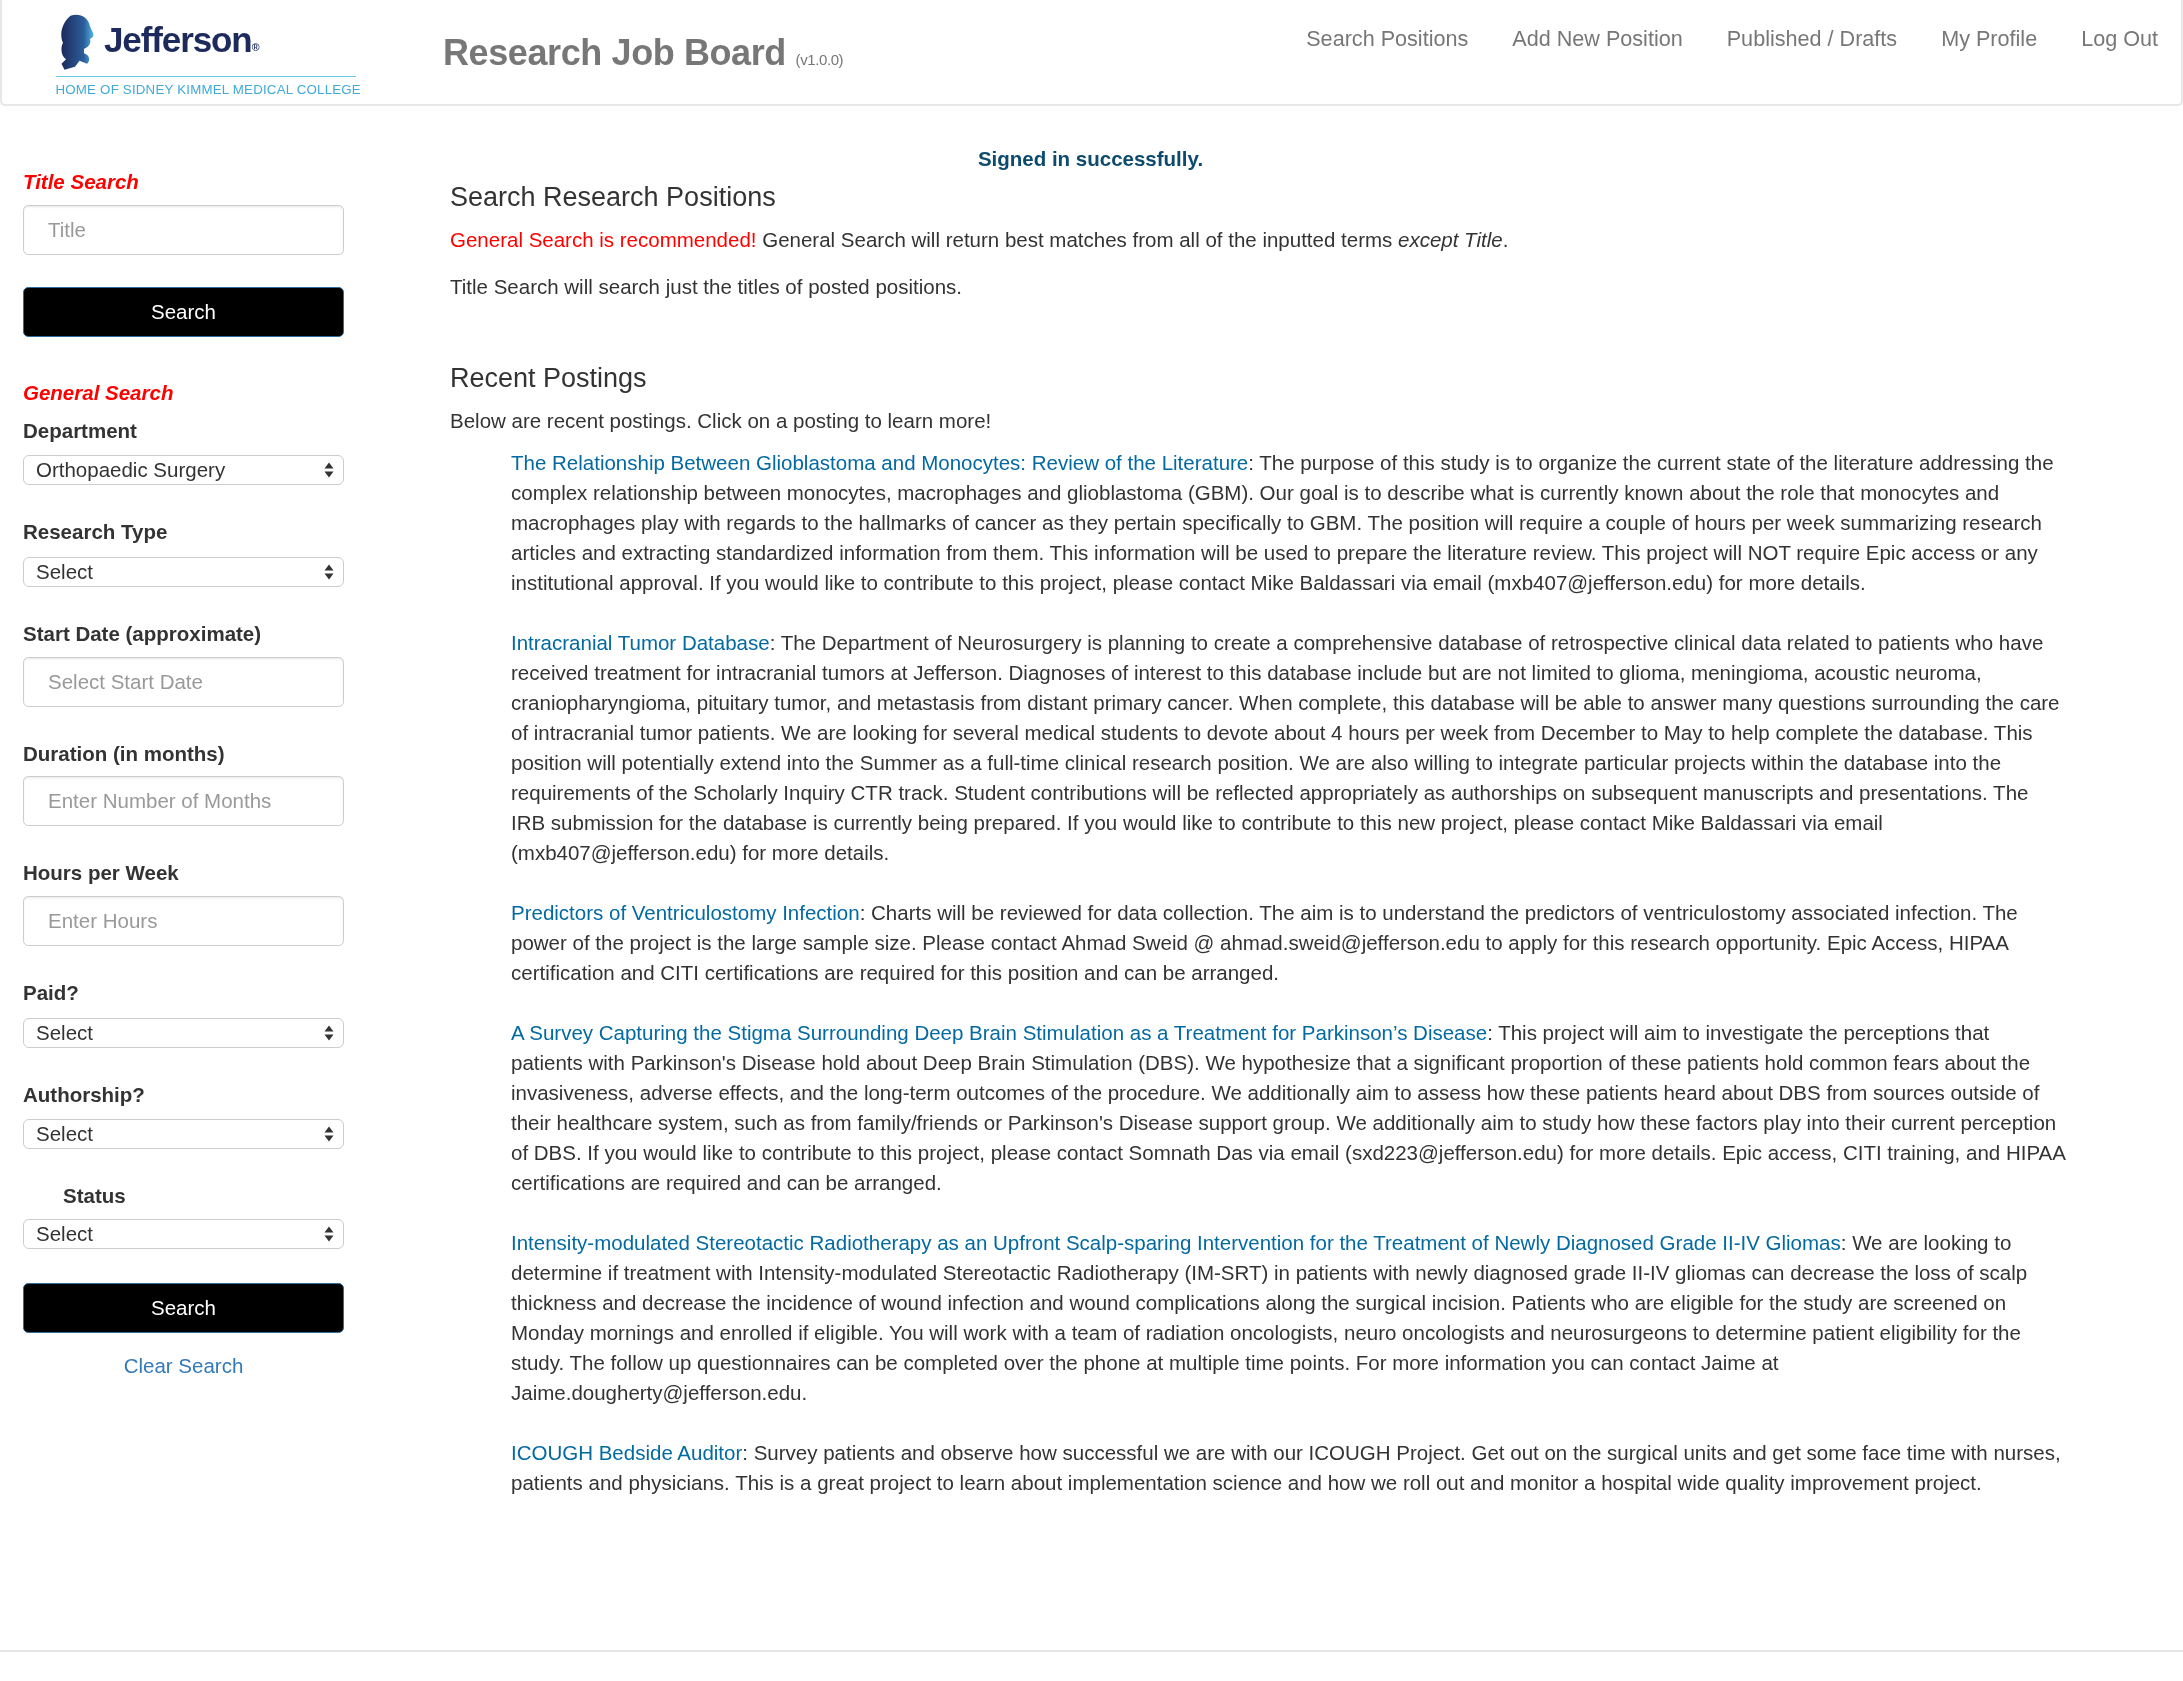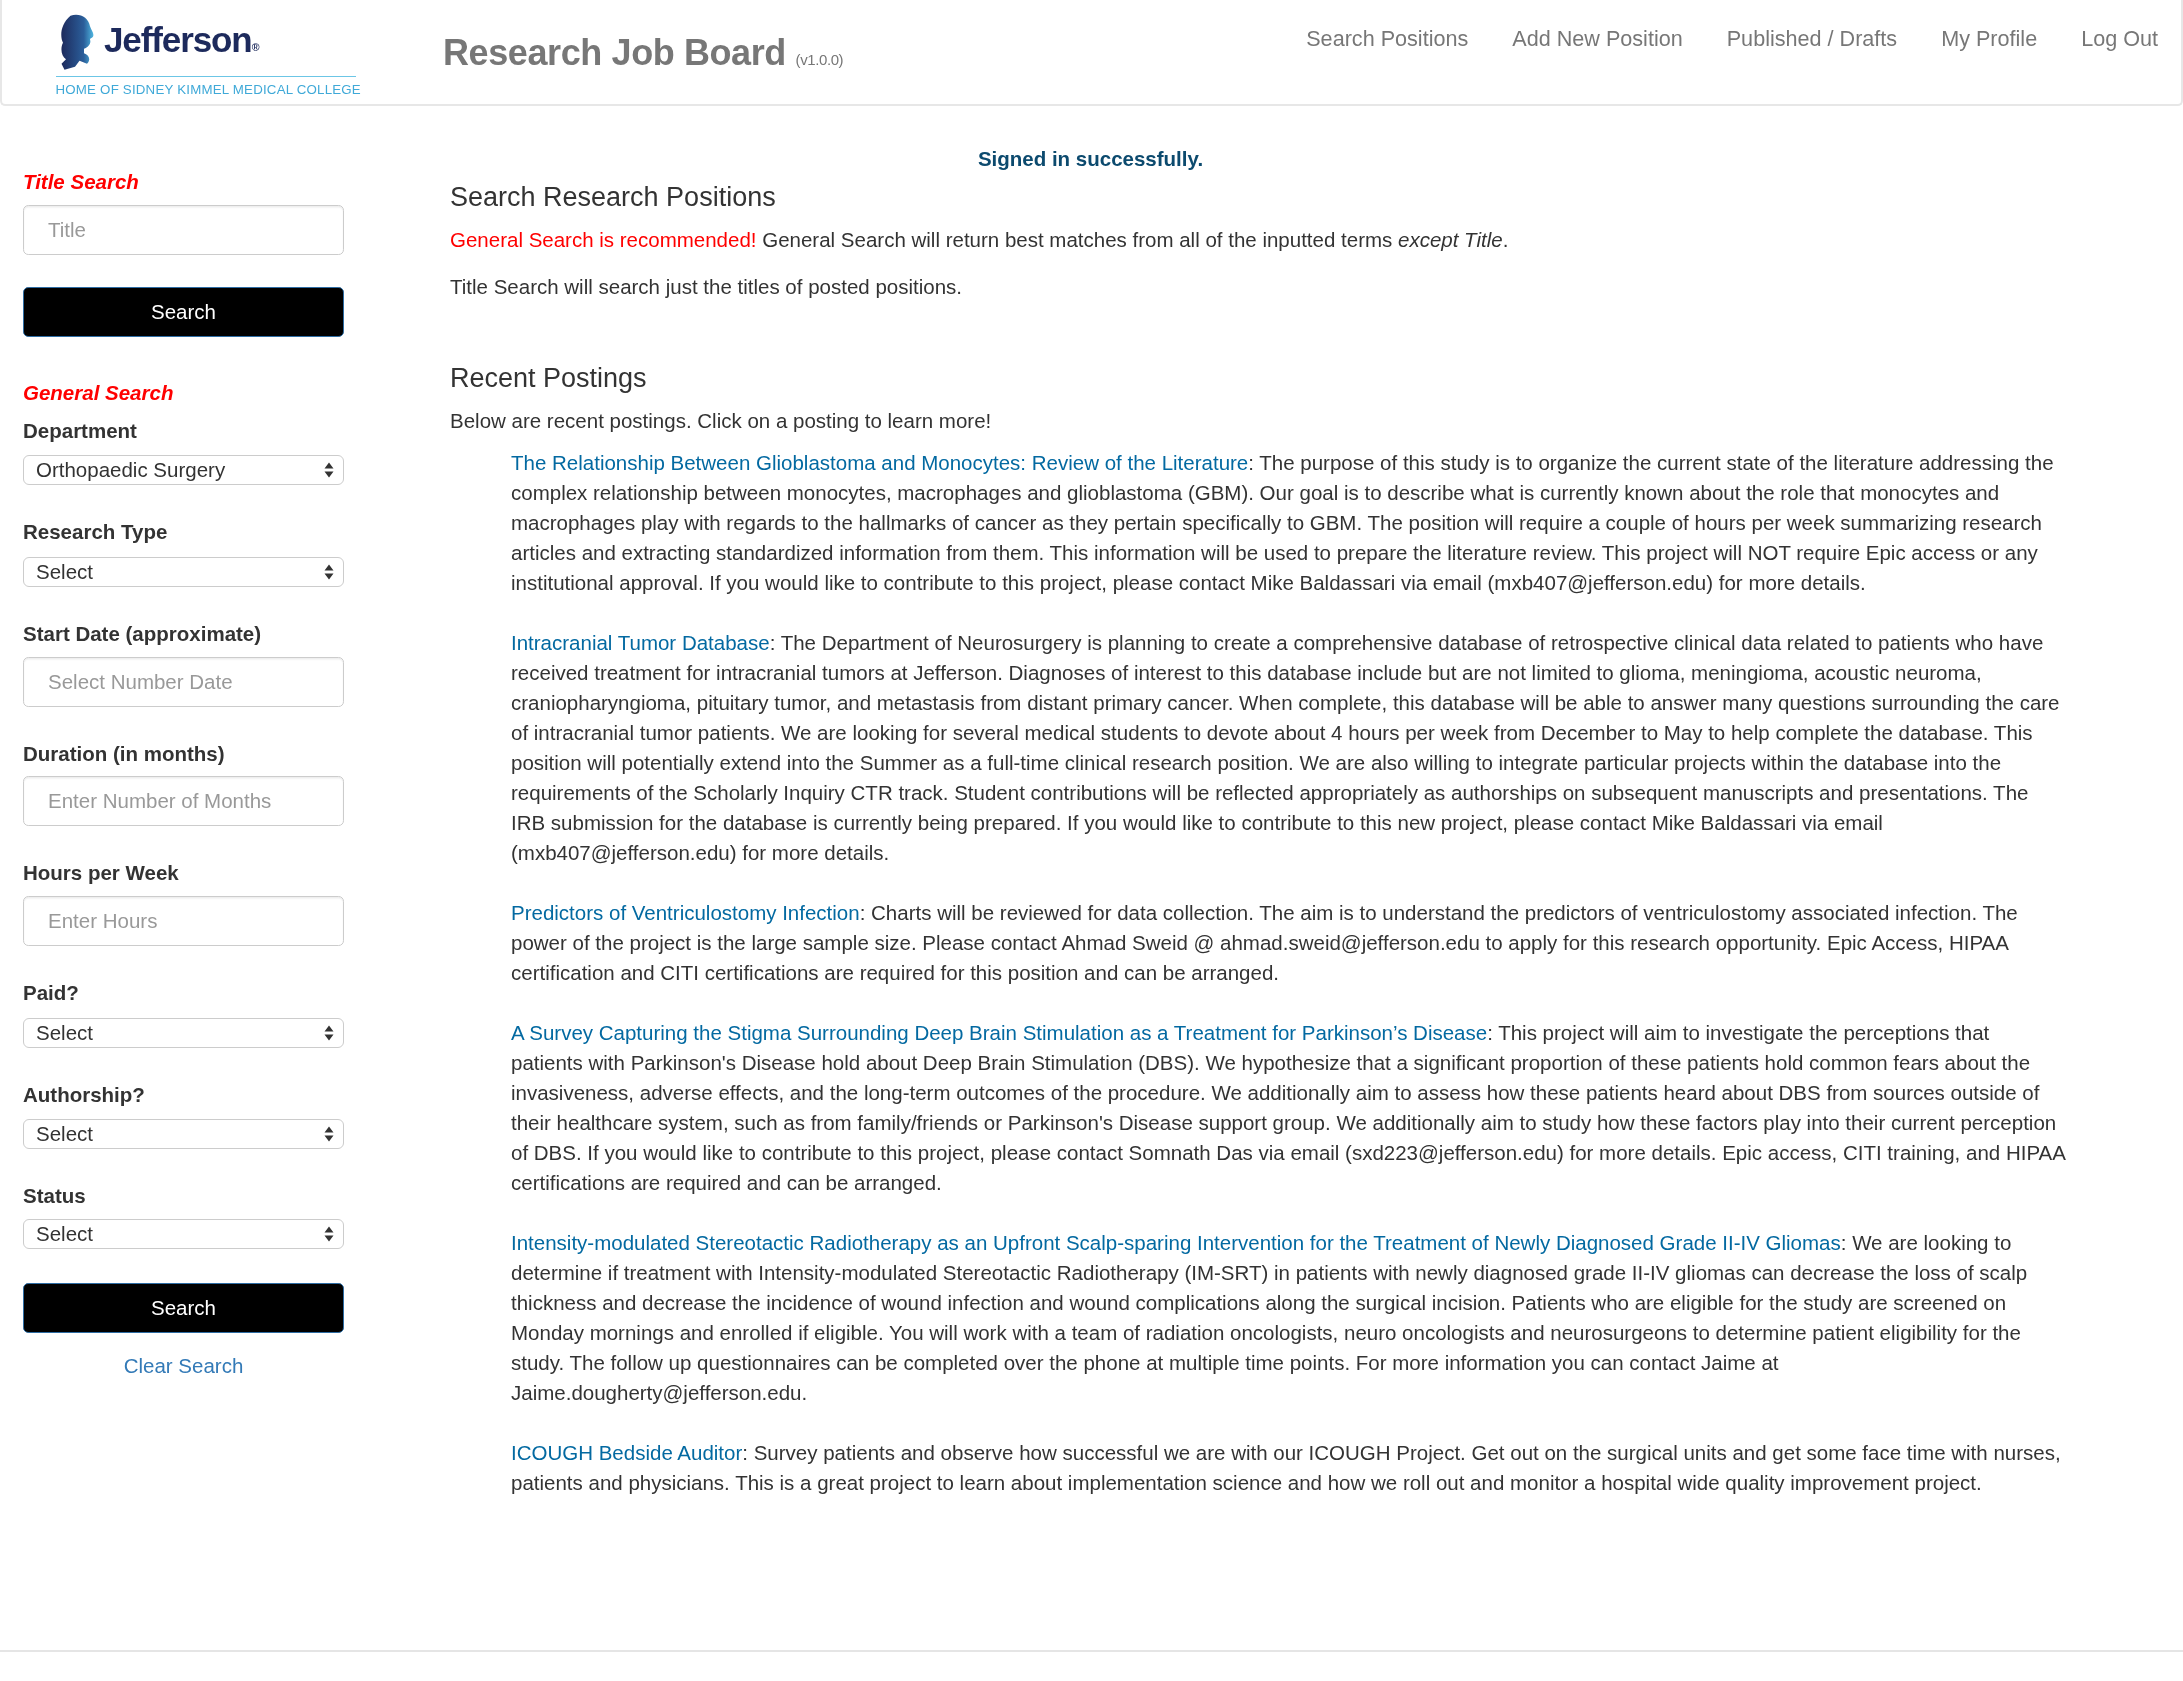--- a/index.html
+++ b/index.html
@@ -88,21 +88,21 @@
 
   <div class="label" style="position:absolute;top:350px;">Research Type</div>
   <div class="select" style="position:absolute;top:390px;">
     <span>Select</span>
     <svg class="arrows" viewBox="0 0 16 24">
         <path d="M8 2 L14 10 L2 10 Z M8 22 L14 14 L2 14 Z" fill="#333"></path>
       </svg>
   </div>
 
   <div class="label" style="position:absolute;top:452px;">Start Date (approximate)</div>
-  <div class="input" style="position:absolute;top:490px;">Select Number Date</div>
+  <div class="input" style="position:absolute;top:490px;">Select Start Date</div>
 
   <div class="label" style="position:absolute;top:572px;">Duration (in months)</div>
   <div class="input" style="position:absolute;top:609px;">Enter Number of Months</div>
 
   <div class="label" style="position:absolute;top:691px;">Hours per Week</div>
   <div class="input" style="position:absolute;top:729px;">Enter Hours</div>
 
   <div class="label" style="position:absolute;top:811px;">Paid?</div>
   <div class="select" style="position:absolute;top:851px;">
     <span>Select</span>
@@ -112,21 +112,21 @@
   </div>
 
   <div class="label" style="position:absolute;top:913px;">Authorship?</div>
   <div class="select" style="position:absolute;top:952px;">
     <span>Select</span>
     <svg class="arrows" viewBox="0 0 16 24">
         <path d="M8 2 L14 10 L2 10 Z M8 22 L14 14 L2 14 Z" fill="#333"></path>
       </svg>
   </div>
 
-  <div class="label" style="position:absolute;top:1014px;">Status</div>
+  <div class="label" style="position:absolute;top:1014px;margin-left:40px;">Status</div>
   <div class="select" style="position:absolute;top:1052px;">
     <span>Select</span>
     <svg class="arrows" viewBox="0 0 16 24">
         <path d="M8 2 L14 10 L2 10 Z M8 22 L14 14 L2 14 Z" fill="#333"></path>
       </svg>
   </div>
 
   <div class="btn" style="position:absolute;top:1116px;">Search</div>
   <a href="#" class="link-center" style="position:absolute;top:1184px;">Clear Search</a>
 </div>

